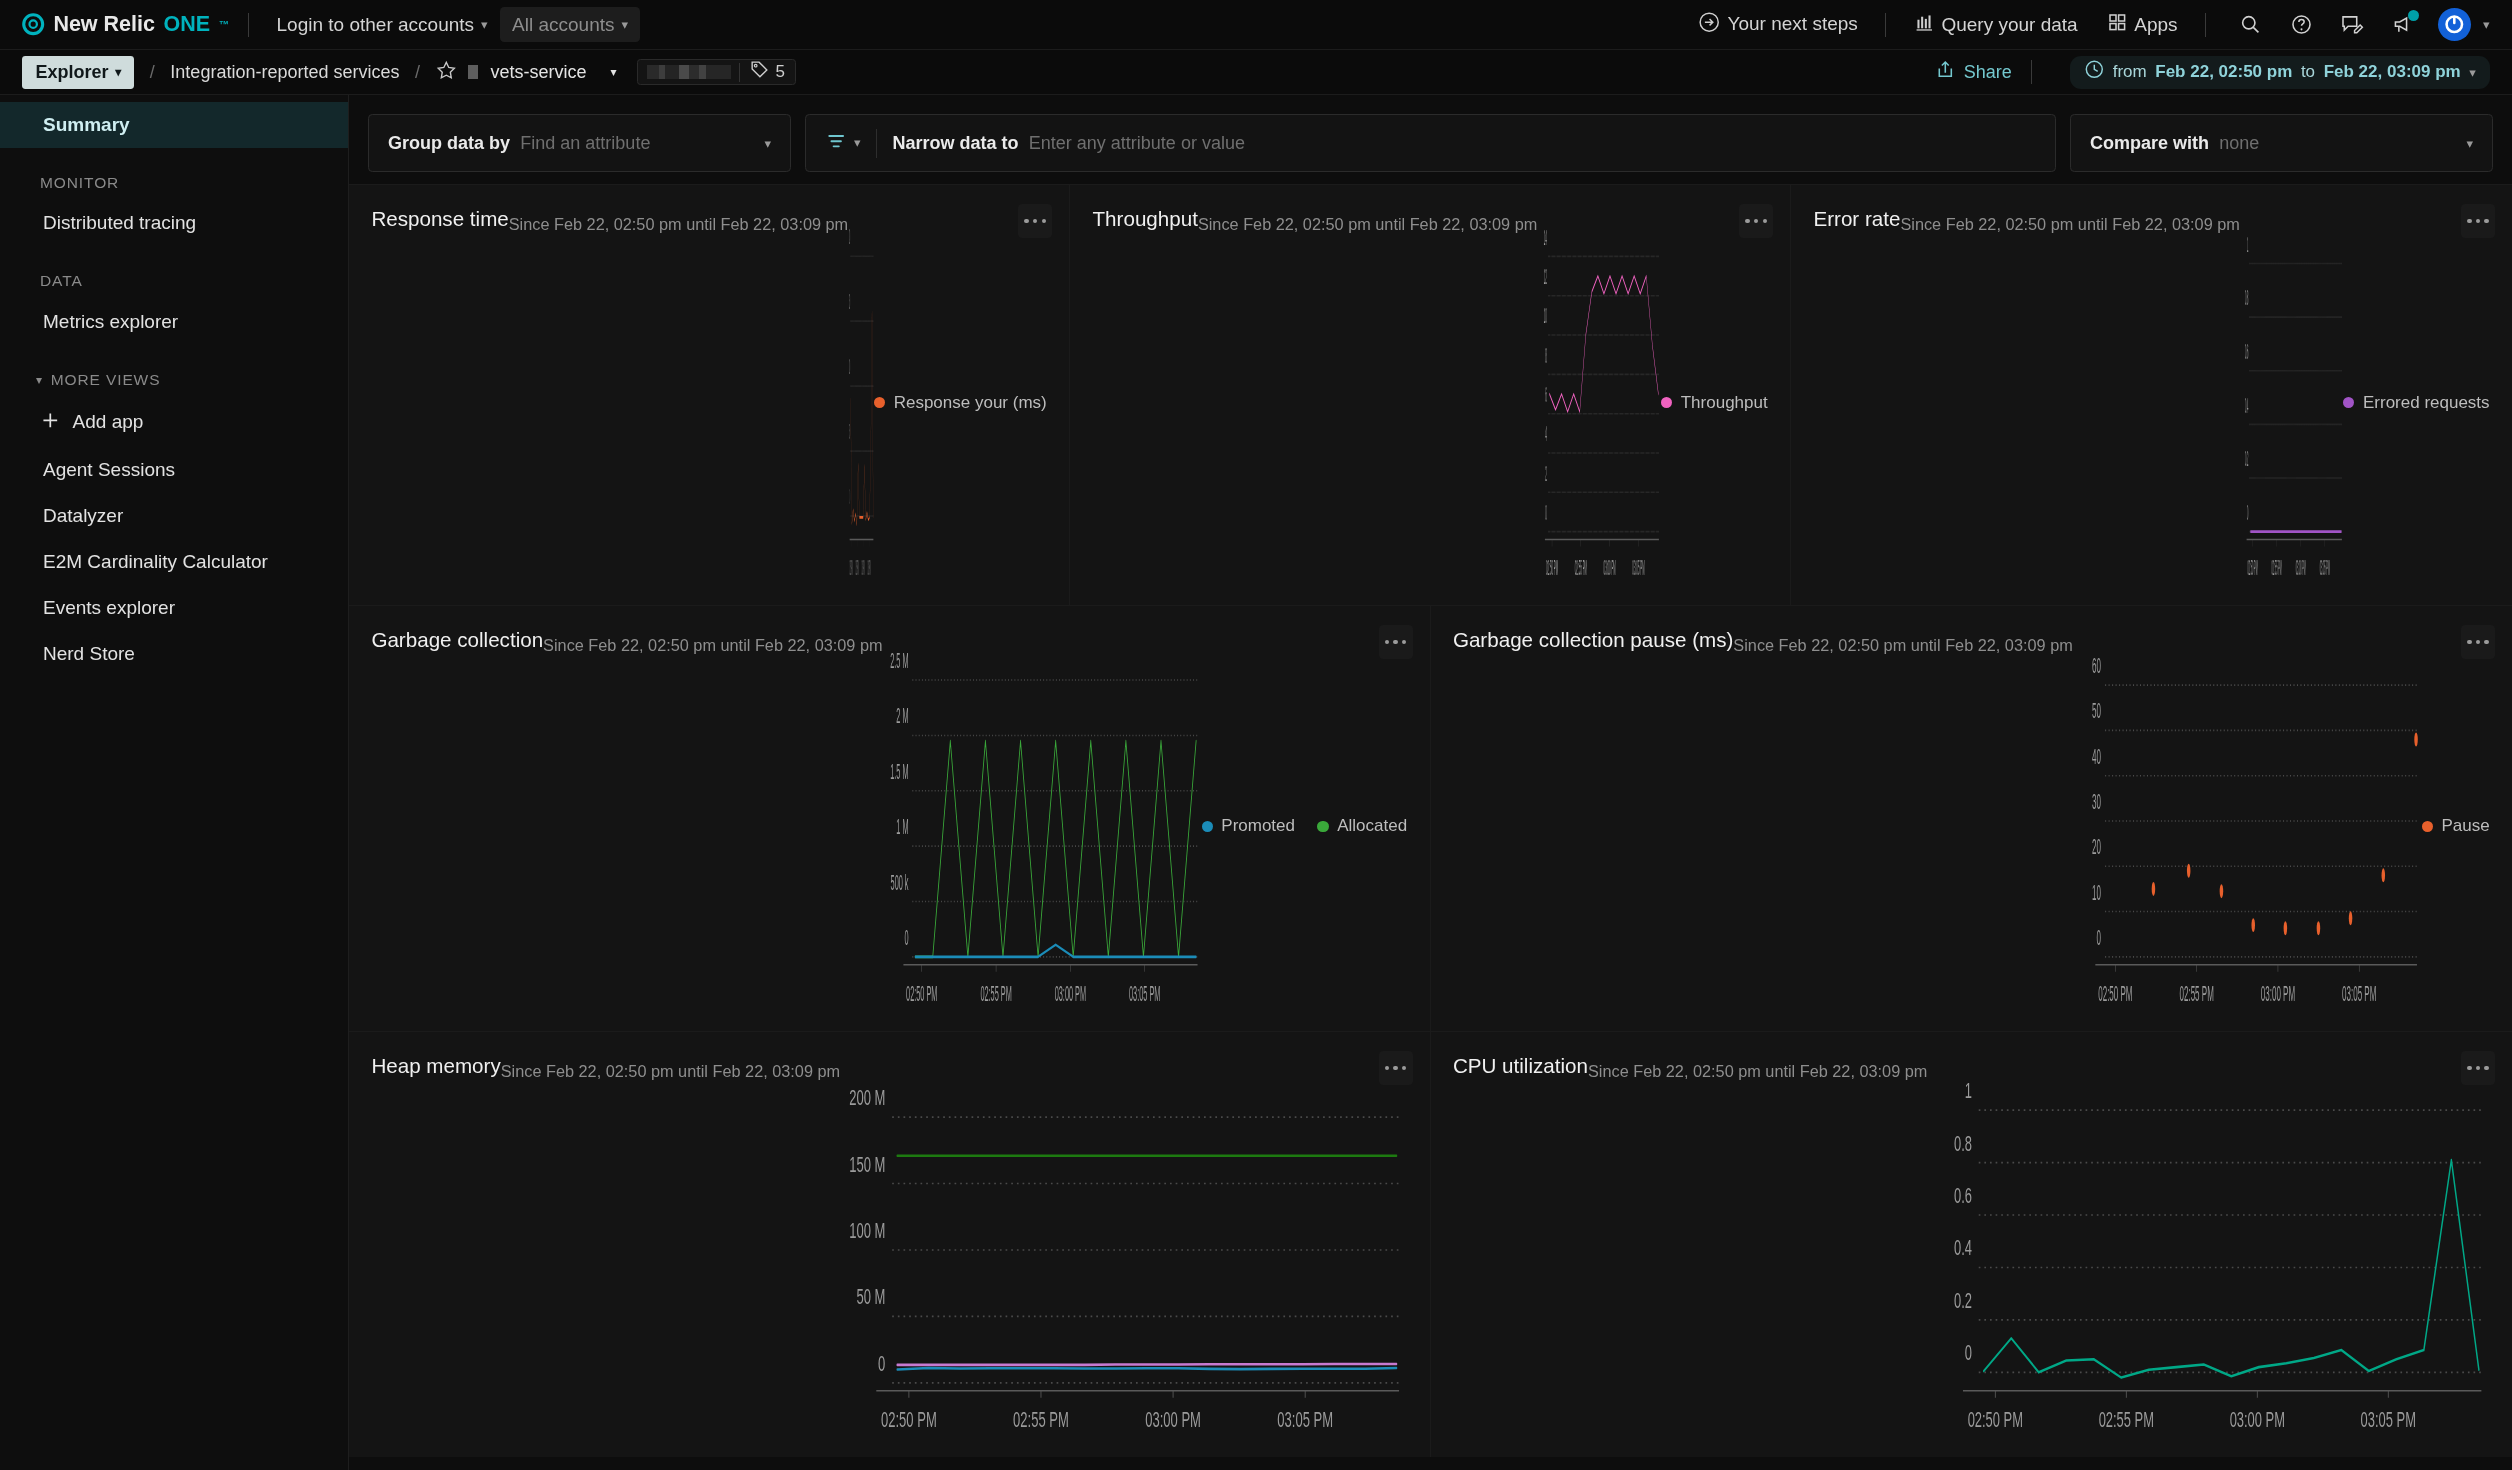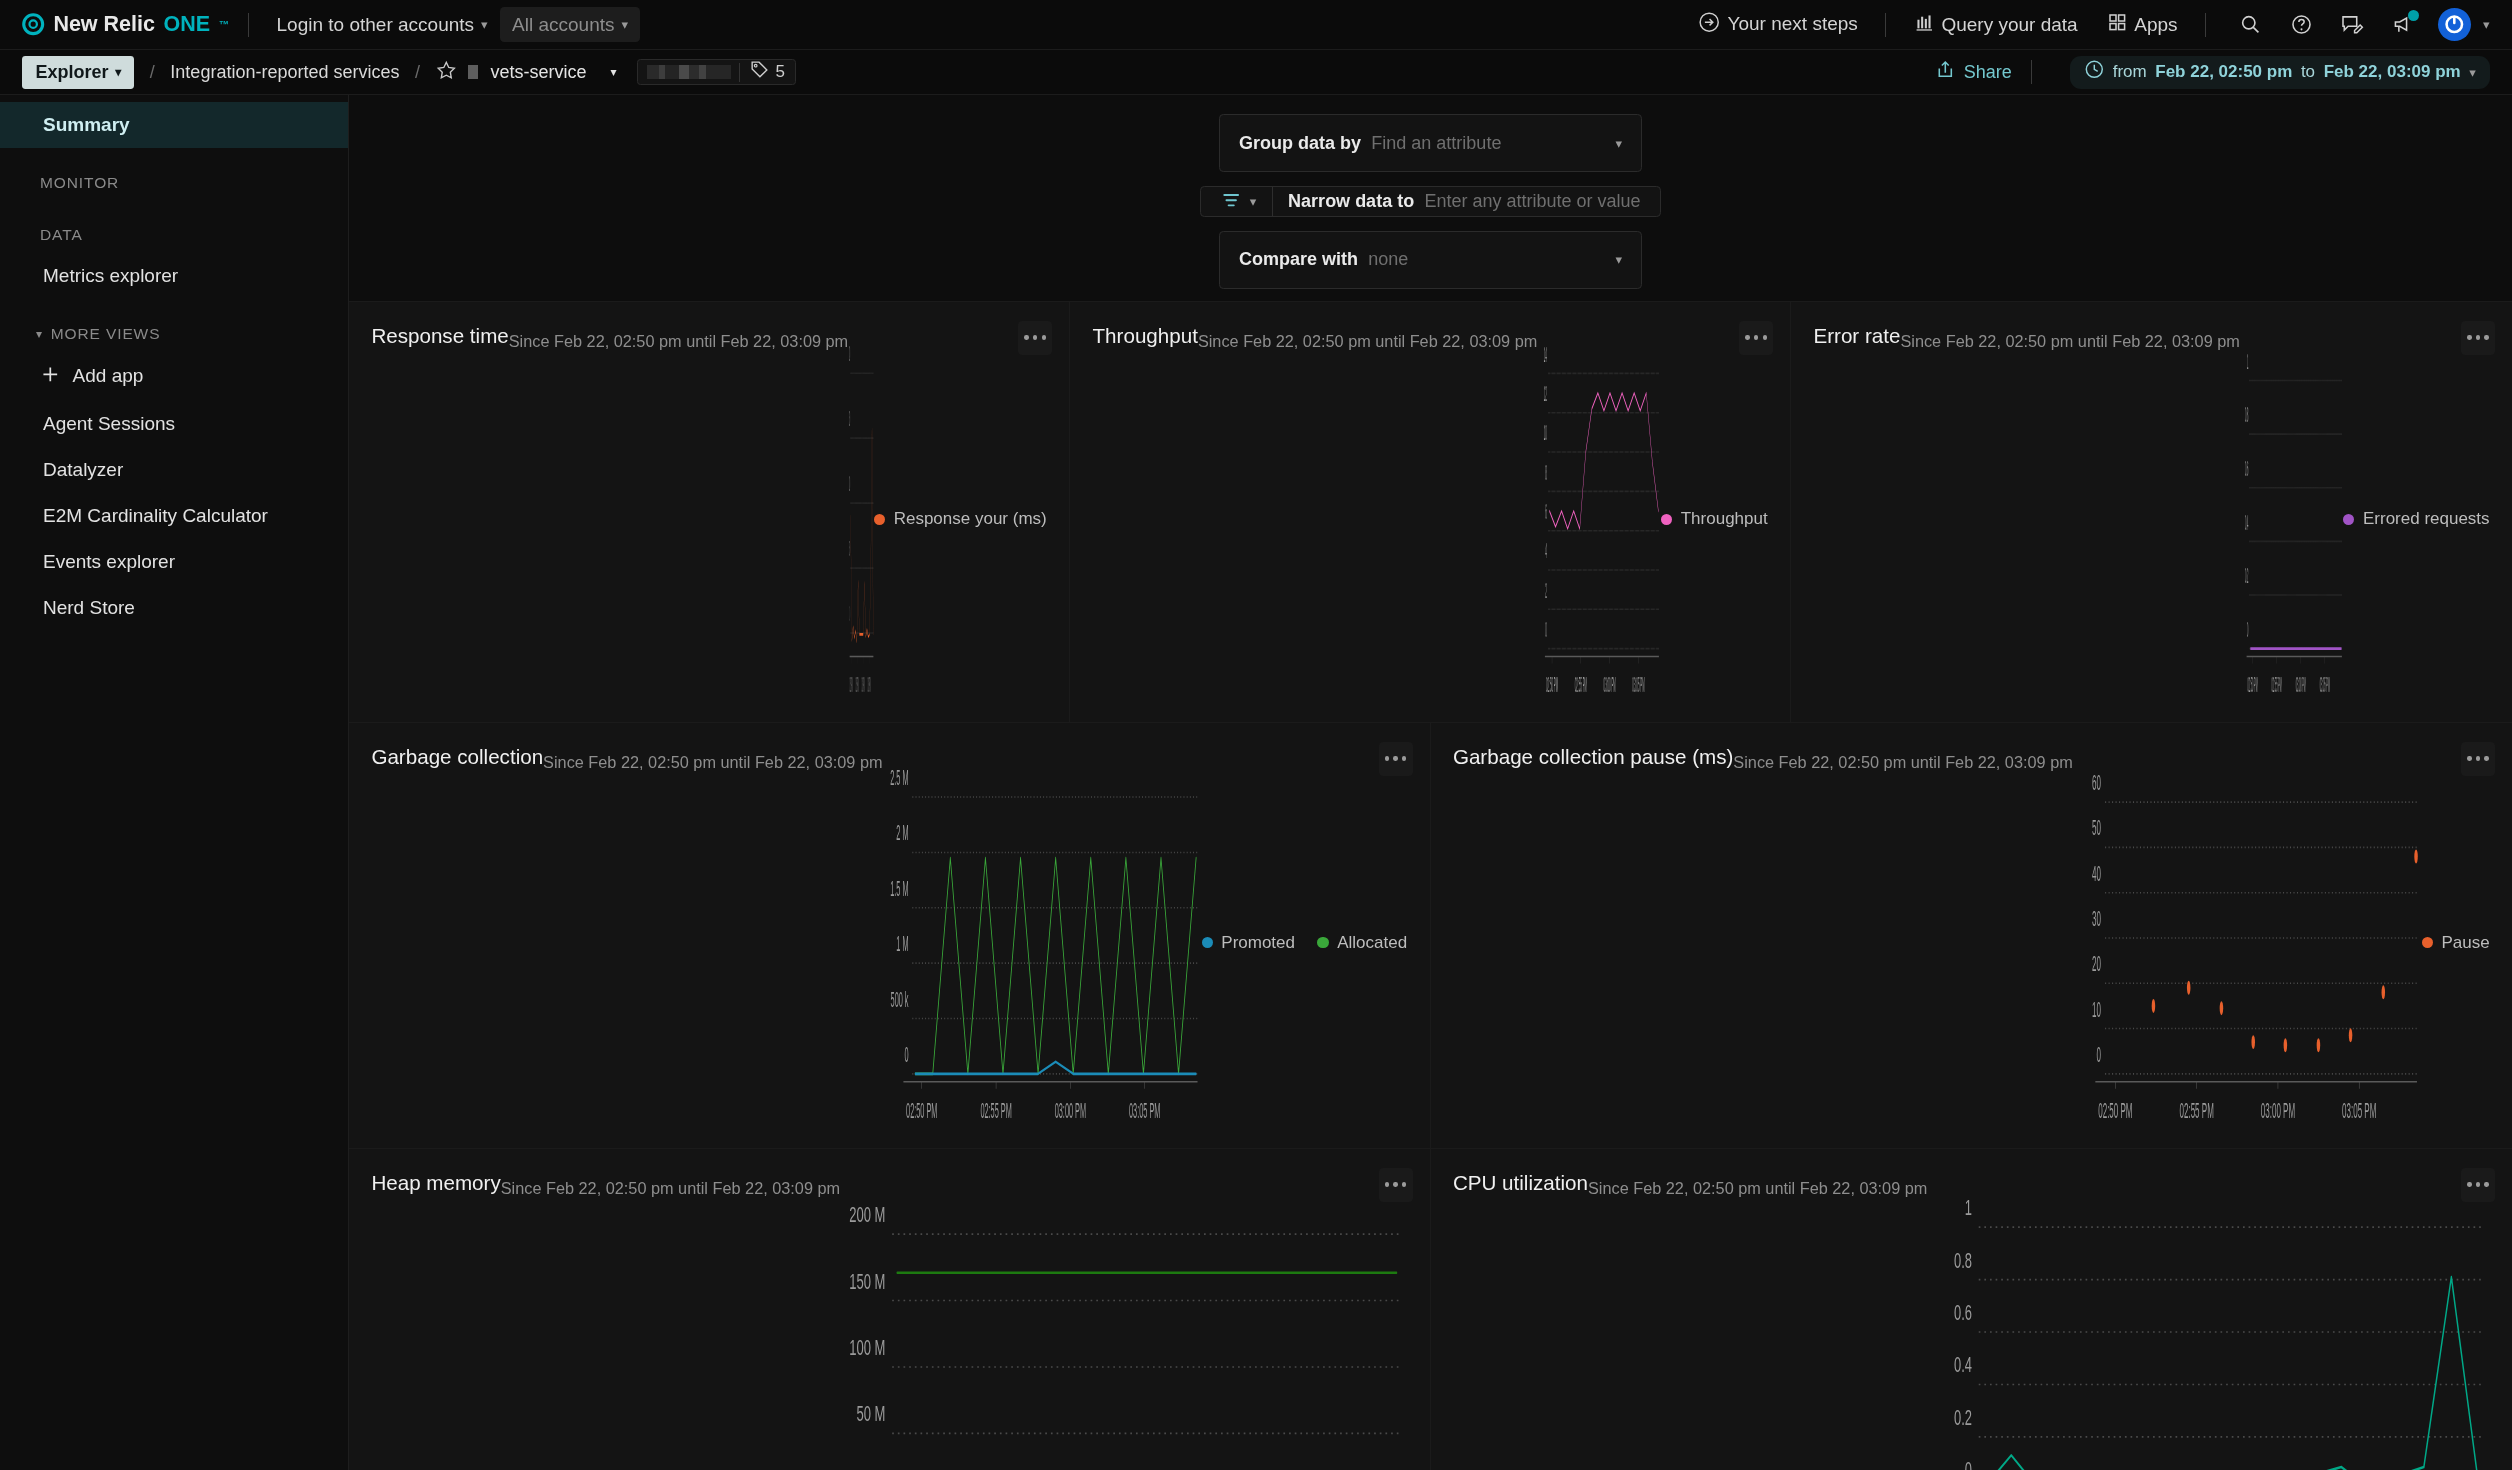--- a/index.html
+++ b/index.html
@@ -87,21 +87,21 @@
   .side-head {
     font-size: 15.5px; color: #8a8a8a; letter-spacing: 0.9px;
     padding: 26px 22.4px 8.6px 40px; text-transform: uppercase;
   }
   .side-head.collapsible { display:flex; align-items:center; gap:7.7px; padding-left: 36px; cursor:pointer; }
   .side-item.withicon { display:flex; align-items:center; gap:12px; padding-left: 40px; }
 
   
   .main { flex: 1; background: #0d0d0d; display: flex; flex-direction: column; overflow: hidden; }
 
-  .filterbar { display: flex; align-items: center; gap: 13.8px; padding: 19px 19px 12px 19px; flex-direction: column; }
+  .filterbar { display: flex; align-items: center; gap: 13.8px; padding: 19px 19px 12px 19px; }
   .fld {
     background: #131313; border: 0.9px solid #2b2b2b; border-radius: 4.3px;
     height: 58px; display: flex; align-items: center; padding: 0 19px; gap: 10.3px;
   }
   .fld-label { font-size: 18px; font-weight: 700; color: #eaeaea; white-space: nowrap; }
   .fld-ph { font-size: 18px; color: #6f6f6f; }
   .group-fld { width: 423px; justify-content: space-between; cursor:pointer; }
   .narrow-fld { flex: 1; }
   .compare-fld { width: 423px; justify-content: space-between; cursor:pointer; }
   .filter-icon-grp { display:flex; align-items:center; gap:6.9px; cursor:pointer; }
@@ -303,20 +303,21 @@
     <span class="caret">▾</span>
   </div>
 </div>
 
 <div class="shell">
 
   <div class="sidebar">
     <div class="side-item active">Summary</div>
     <div id="side-groups">
         <div class="side-head">MONITOR</div>
+        <div class="side-item">Distributed tracing</div>
         <div class="side-head">DATA</div>
         <div class="side-item">Metrics explorer</div>
         <div class="side-head collapsible">
           <span style="font-size:12px">▾</span>
           <span>MORE VIEWS</span>
         </div>
         <div class="side-item withicon">
           <span><svg width="20.6" height="20.6" viewBox="0 0 24 24">
               <path d="M12 4v16M4 12h16" stroke="#e2e2e2" stroke-width="2" fill="none"></path>
             </svg></span>

